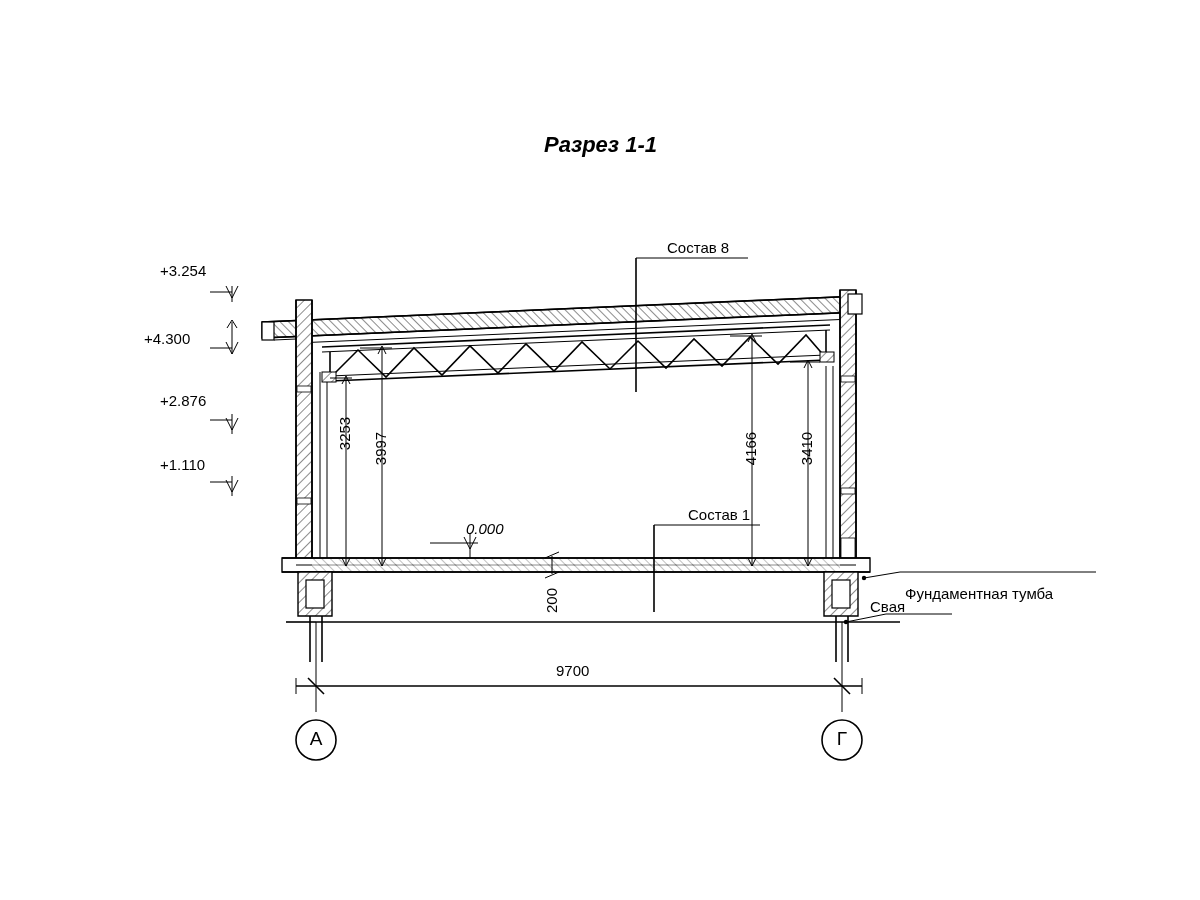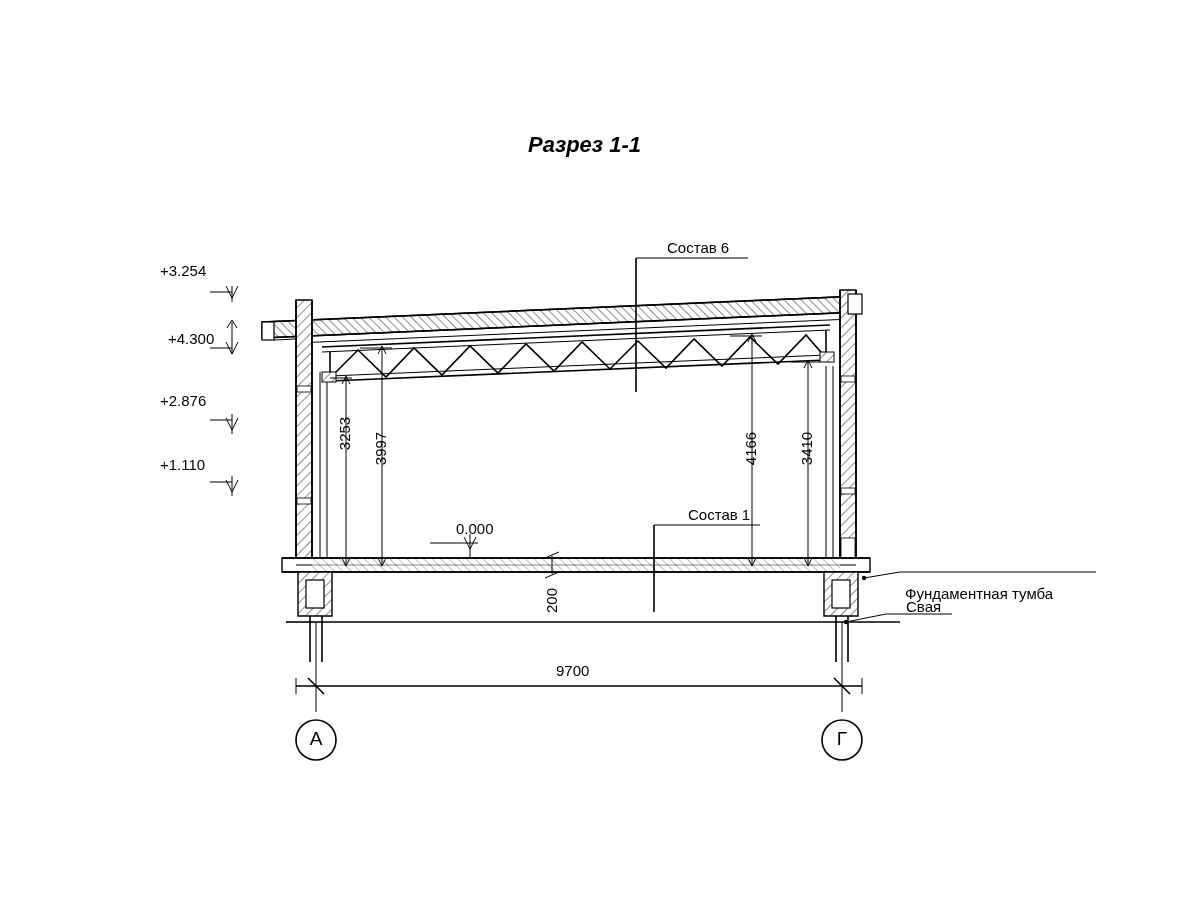--- a/index.html
+++ b/index.html
@@ -26,20 +26,21 @@
     left: 0; top: 0;
     width: 1200px;
     height: 900px;
     display: block;
   }
   .ttl {
     font-style: italic;
     font-weight: bold;
     font-size: 22px;
     font-family: "Liberation Sans", sans-serif;
+    margin-left: 16px;
   }
   .lbl {
     font-size: 15px;
     font-family: "Liberation Sans", sans-serif;
   }
   .dim {
     font-size: 15px;
     font-family: "Liberation Sans", sans-serif;
     text-align: right;
   }
@@ -247,29 +248,29 @@
       <circle cx="316" cy="740" r="20" fill="#ffffff" stroke="#000" stroke-width="1.6"></circle>
     </g>
     <g>
       <circle cx="842" cy="740" r="20" fill="#ffffff" stroke="#000" stroke-width="1.6"></circle>
     </g>
   </svg>
 
   <div style="position:absolute; left:528px; top:132px;" class="ttl">Разрез 1-1</div>
 
   <div style="position:absolute; left:160px; top:262px;" class="lbl">+3.254</div>
-  <div style="position:absolute; left:168px; top:330px;" class="lbl">+4.300</div>
+  <div style="position:absolute; left:144px; top:330px;" class="lbl">+4.300</div>
   <div style="position:absolute; left:160px; top:392px;" class="lbl">+2.876</div>
   <div style="position:absolute; left:160px; top:456px;text-align:center;" class="lbl">+1.110</div>
-  <div style="position:absolute; left:456px; top:520px;" class="lbl">0.000</div>
-
-  <div style="position:absolute; left:667px; top:239px;" class="lbl">Состав 6</div>
+  <div style="position:absolute; left:466px; top:520px;font-style:italic;" class="lbl">0.000</div>
+
+  <div style="position:absolute; left:667px; top:239px;" class="lbl">Состав 8</div>
   <div style="position:absolute; left:688px; top:506px;" class="lbl">Состав 1</div>
   <div style="position:absolute; left:905px; top:585px;" class="lbl">Фундаментная тумба</div>
-  <div style="position:absolute; left:906px; top:598px;" class="lbl">Свая</div>
+  <div style="position:absolute; left:870px; top:598px;" class="lbl">Свая</div>
 
   <div style="position:absolute; left:324px; top:425px; width:40px; transform:rotate(-90deg); transform-origin:center; text-align:center;" class="dim">3253</div>
   <div style="position:absolute; left:360px; top:440px; width:40px; transform:rotate(-90deg); transform-origin:center; text-align:center;" class="dim">3997</div>
   <div style="position:absolute; left:730px; top:440px; width:40px; transform:rotate(-90deg); transform-origin:center; text-align:center;" class="dim">4166</div>
   <div style="position:absolute; left:786px; top:440px; width:40px; transform:rotate(-90deg); transform-origin:center; text-align:center;" class="dim">3410</div>
   <div style="position:absolute; left:531px; top:592px; width:40px; transform:rotate(-90deg); transform-origin:center; text-align:center;" class="dim">200</div>
 
   <div style="position:absolute; left:556px; top:662px;" class="dim">9700</div>
 
   <div style="position:absolute; left:296px; top:728px; width:40px; text-align:center;" class="axis-letter">А</div>

